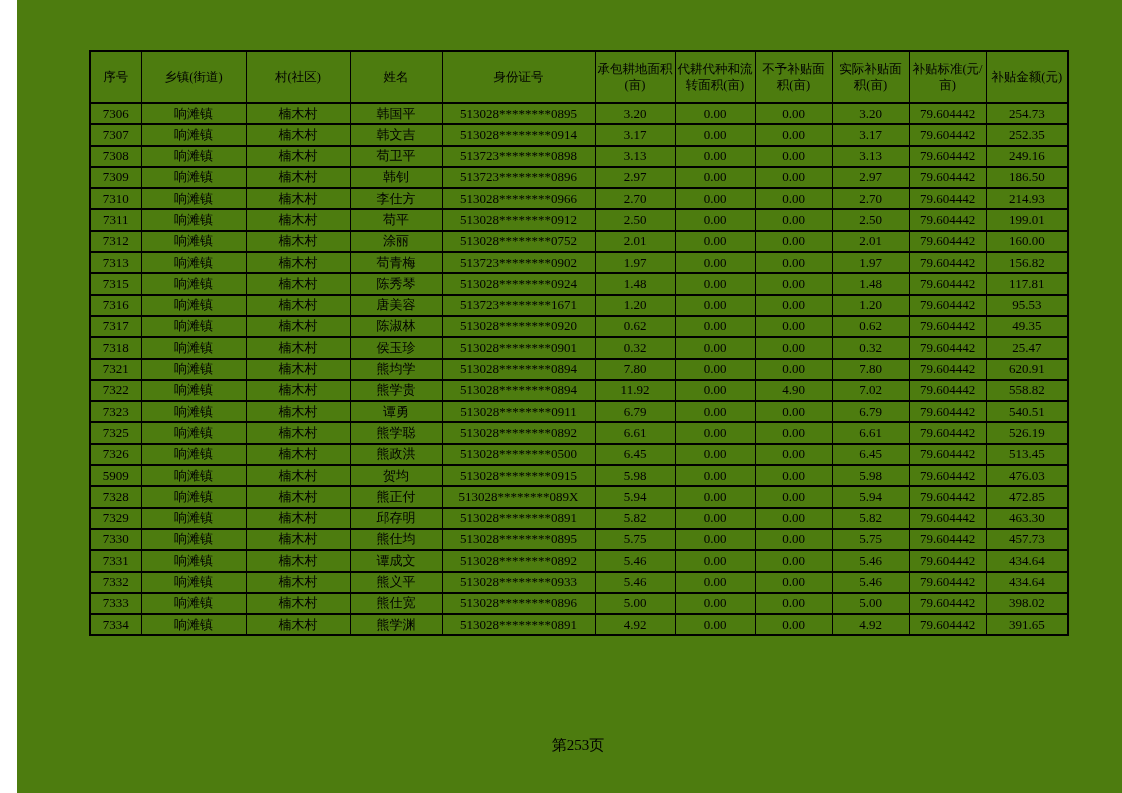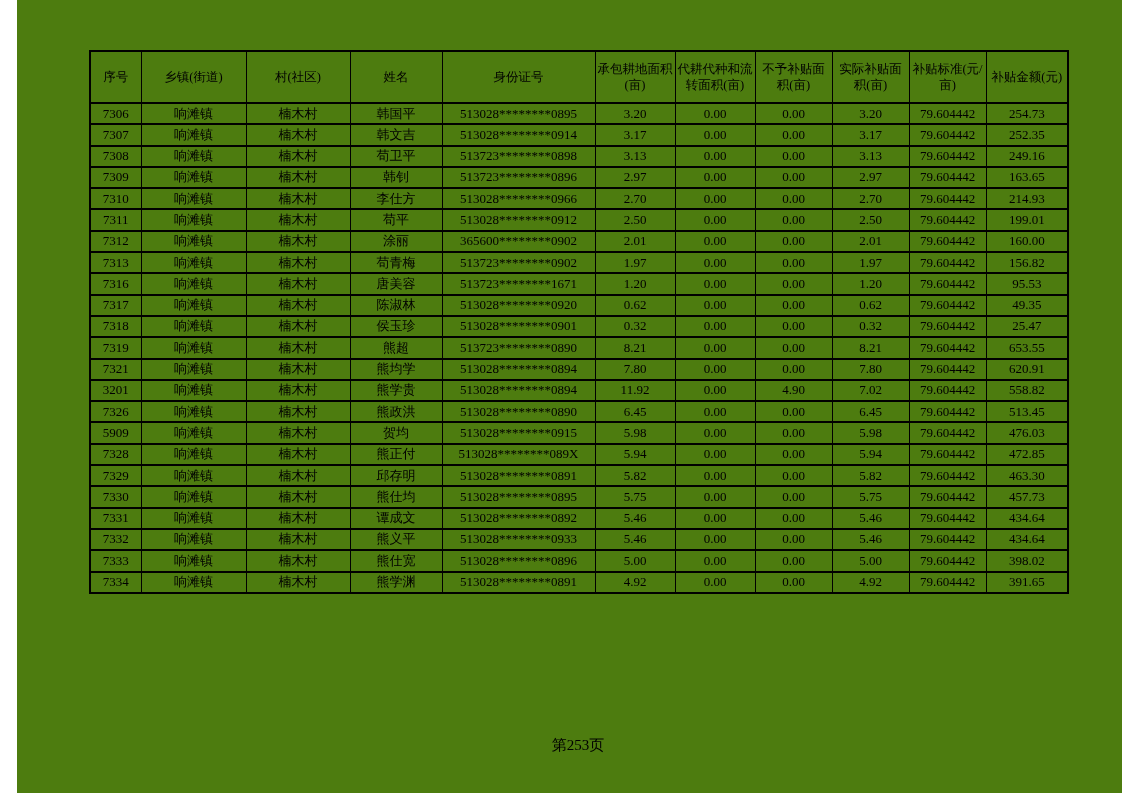--- a/index.html
+++ b/index.html
@@ -139,21 +139,21 @@
           <td>7309</td>
           <td>响滩镇</td>
           <td>楠木村</td>
           <td>韩钊</td>
           <td>513723********0896</td>
           <td>2.97</td>
           <td>0.00</td>
           <td>0.00</td>
           <td>2.97</td>
           <td>79.604442</td>
-          <td>163.65</td>
+          <td>186.50</td>
         </tr>
         <tr>
           <td>7310</td>
           <td>响滩镇</td>
           <td>楠木村</td>
           <td>李仕方</td>
           <td>513028********0966</td>
           <td>2.70</td>
           <td>0.00</td>
           <td>0.00</td>
@@ -172,21 +172,21 @@
           <td>0.00</td>
           <td>2.50</td>
           <td>79.604442</td>
           <td>199.01</td>
         </tr>
         <tr>
           <td>7312</td>
           <td>响滩镇</td>
           <td>楠木村</td>
           <td>涂丽</td>
-          <td>365600********0902</td>
+          <td>513028********0752</td>
           <td>2.01</td>
           <td>0.00</td>
           <td>0.00</td>
           <td>2.01</td>
           <td>79.604442</td>
           <td>160.00</td>
         </tr>
         <tr>
           <td>7313</td>
           <td>响滩镇</td>
@@ -194,20 +194,33 @@
           <td>苟青梅</td>
           <td>513723********0902</td>
           <td>1.97</td>
           <td>0.00</td>
           <td>0.00</td>
           <td>1.97</td>
           <td>79.604442</td>
           <td>156.82</td>
         </tr>
         <tr>
+          <td>7315</td>
+          <td>响滩镇</td>
+          <td>楠木村</td>
+          <td>陈秀琴</td>
+          <td>513028********0924</td>
+          <td>1.48</td>
+          <td>0.00</td>
+          <td>0.00</td>
+          <td>1.48</td>
+          <td>79.604442</td>
+          <td>117.81</td>
+        </tr>
+        <tr>
           <td>7316</td>
           <td>响滩镇</td>
           <td>楠木村</td>
           <td>唐美容</td>
           <td>513723********1671</td>
           <td>1.20</td>
           <td>0.00</td>
           <td>0.00</td>
           <td>1.20</td>
           <td>79.604442</td>
@@ -233,64 +246,77 @@
           <td>侯玉珍</td>
           <td>513028********0901</td>
           <td>0.32</td>
           <td>0.00</td>
           <td>0.00</td>
           <td>0.32</td>
           <td>79.604442</td>
           <td>25.47</td>
         </tr>
         <tr>
-          <td>7319</td>
-          <td>响滩镇</td>
-          <td>楠木村</td>
-          <td>熊超</td>
-          <td>513723********0890</td>
-          <td>8.21</td>
-          <td>0.00</td>
-          <td>0.00</td>
-          <td>8.21</td>
-          <td>79.604442</td>
-          <td>653.55</td>
-        </tr>
-        <tr>
           <td>7321</td>
           <td>响滩镇</td>
           <td>楠木村</td>
           <td>熊均学</td>
           <td>513028********0894</td>
           <td>7.80</td>
           <td>0.00</td>
           <td>0.00</td>
           <td>7.80</td>
           <td>79.604442</td>
           <td>620.91</td>
         </tr>
         <tr>
-          <td>3201</td>
+          <td>7322</td>
           <td>响滩镇</td>
           <td>楠木村</td>
           <td>熊学贵</td>
           <td>513028********0894</td>
           <td>11.92</td>
           <td>0.00</td>
           <td>4.90</td>
           <td>7.02</td>
           <td>79.604442</td>
           <td>558.82</td>
         </tr>
         <tr>
+          <td>7323</td>
+          <td>响滩镇</td>
+          <td>楠木村</td>
+          <td>谭勇</td>
+          <td>513028********0911</td>
+          <td>6.79</td>
+          <td>0.00</td>
+          <td>0.00</td>
+          <td>6.79</td>
+          <td>79.604442</td>
+          <td>540.51</td>
+        </tr>
+        <tr>
+          <td>7325</td>
+          <td>响滩镇</td>
+          <td>楠木村</td>
+          <td>熊学聪</td>
+          <td>513028********0892</td>
+          <td>6.61</td>
+          <td>0.00</td>
+          <td>0.00</td>
+          <td>6.61</td>
+          <td>79.604442</td>
+          <td>526.19</td>
+        </tr>
+        <tr>
           <td>7326</td>
           <td>响滩镇</td>
           <td>楠木村</td>
           <td>熊政洪</td>
-          <td>513028********0890</td>
+          <td>513028********0500</td>
           <td>6.45</td>
           <td>0.00</td>
           <td>0.00</td>
           <td>6.45</td>
           <td>79.604442</td>
           <td>513.45</td>
         </tr>
         <tr>
           <td>5909</td>
           <td>响滩镇</td>

